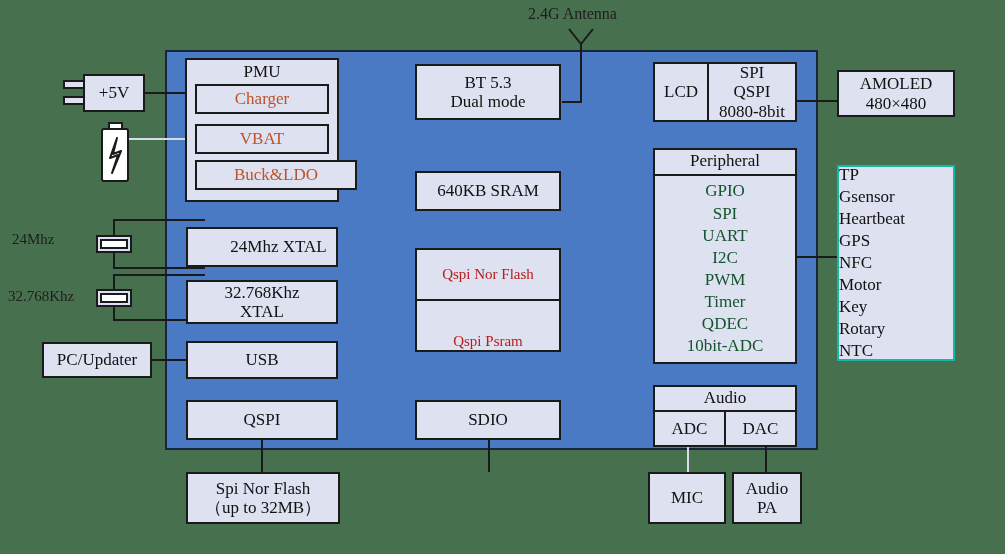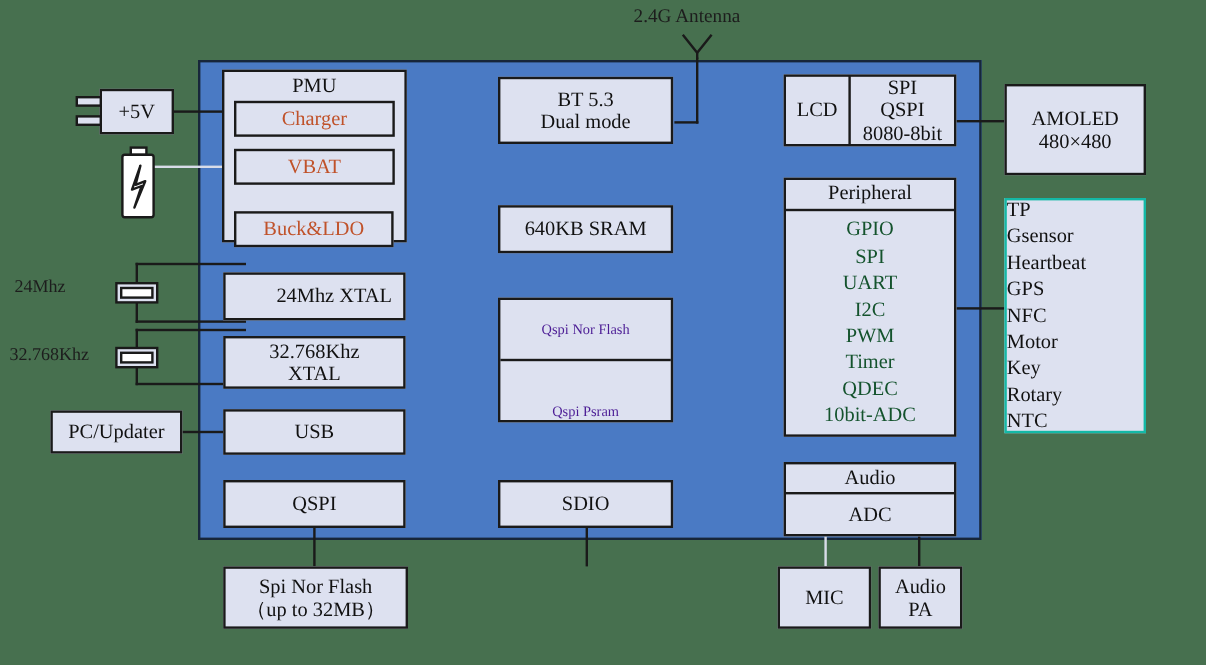--- a/index.html
+++ b/index.html
@@ -65,21 +65,21 @@
     box-sizing:border-box;
     display:flex;align-items:center;justify-content:center;
     font-size:17px;
     color:#c0522a;
     text-align:center;
   }
 
   
   .split .cell{
     flex:1;display:flex;align-items:center;justify-content:center;
-    width:100%;font-size:12px;color:#4c1d95;
+    width:100%;font-size:15px;color:#b91c1c;
   }
   .split .cell + .cell{border-top:2px solid #1a1a1a;align-items:flex-end;}
 
   
   .hsplit{display:flex;flex-direction:row;padding:0;}
   .hsplit .cell{
     display:flex;align-items:center;justify-content:center;
     font-size:17px;color:#111;text-align:center;
     flex-direction:column;line-height:1.12;
   }
@@ -171,21 +171,21 @@
 
   <div class="group" style="left:185px;top:58px;width:154px;height:144px;">
     <div class="group-title">PMU</div>
   </div>
   <div class="sub" style="left:195px;top:84px;width:134px;height:30px;z-index:7;">
     <span>Charger</span>
   </div>
   <div class="sub" style="left:195px;top:124px;width:134px;height:30px;z-index:7;">
     <span>VBAT</span>
   </div>
-  <div class="sub" style="left:195px;top:176px;width:133px;height:30px;z-index:7;">
+  <div class="sub" style="left:195px;top:160px;width:162px;height:30px;z-index:7;">
     <span>Buck&amp;LDO</span>
   </div>
 
   <div class="label" style="left:12px;top:231px;font-size:15px;">24Mhz</div>
   <div class="icon" style="left:96px;top:235px;">
     <svg width="36" height="18" viewBox="0 0 36 18">
       <rect x="1" y="1" width="34" height="16" fill="#dde1f0" stroke="#1a1a1a" stroke-width="2"></rect>
       <rect x="5" y="5" width="26" height="8" fill="#ffffff" stroke="#1a1a1a" stroke-width="2"></rect>
     </svg>
   </div>
@@ -280,34 +280,37 @@
     </div>
   </div>
   <div class="wire h" style="left:797px;top:256px;width:40px;"></div>
 
   <div class="audiobox" style="left:653px;top:385px;width:144px;height:62px;">
     <div class="hdr">Audio</div>
     <div class="row">
       <div class="cell">
         <span>ADC</span>
       </div>
+      <div class="cell">
+        <span>DAC</span>
+      </div>
     </div>
   </div>
   <div class="wire v light" style="left:687px;top:447px;height:25px;"></div>
   <div class="wire v" style="left:765px;top:447px;height:25px;"></div>
 
   <div class="box" style="left:648px;top:472px;width:78px;height:52px;">
     <span class="ln">MIC</span>
   </div>
   <div class="box" style="left:732px;top:472px;width:70px;height:52px;">
     <span class="ln">Audio</span>
     <span class="ln">PA</span>
   </div>
 
-  <div class="box" style="left:837px;top:70px;width:118px;height:76px;">
+  <div class="box" style="left:837px;top:70px;width:118px;height:47px;">
     <span class="ln">AMOLED</span>
     <span class="ln">480×480</span>
   </div>
 
   <div class="plainlist" style="left:837px;top:165px;width:118px;height:196px;">
     <span>TP</span>
     <span>Gsensor</span>
     <span>Heartbeat</span>
     <span>GPS</span>
     <span>NFC</span>

